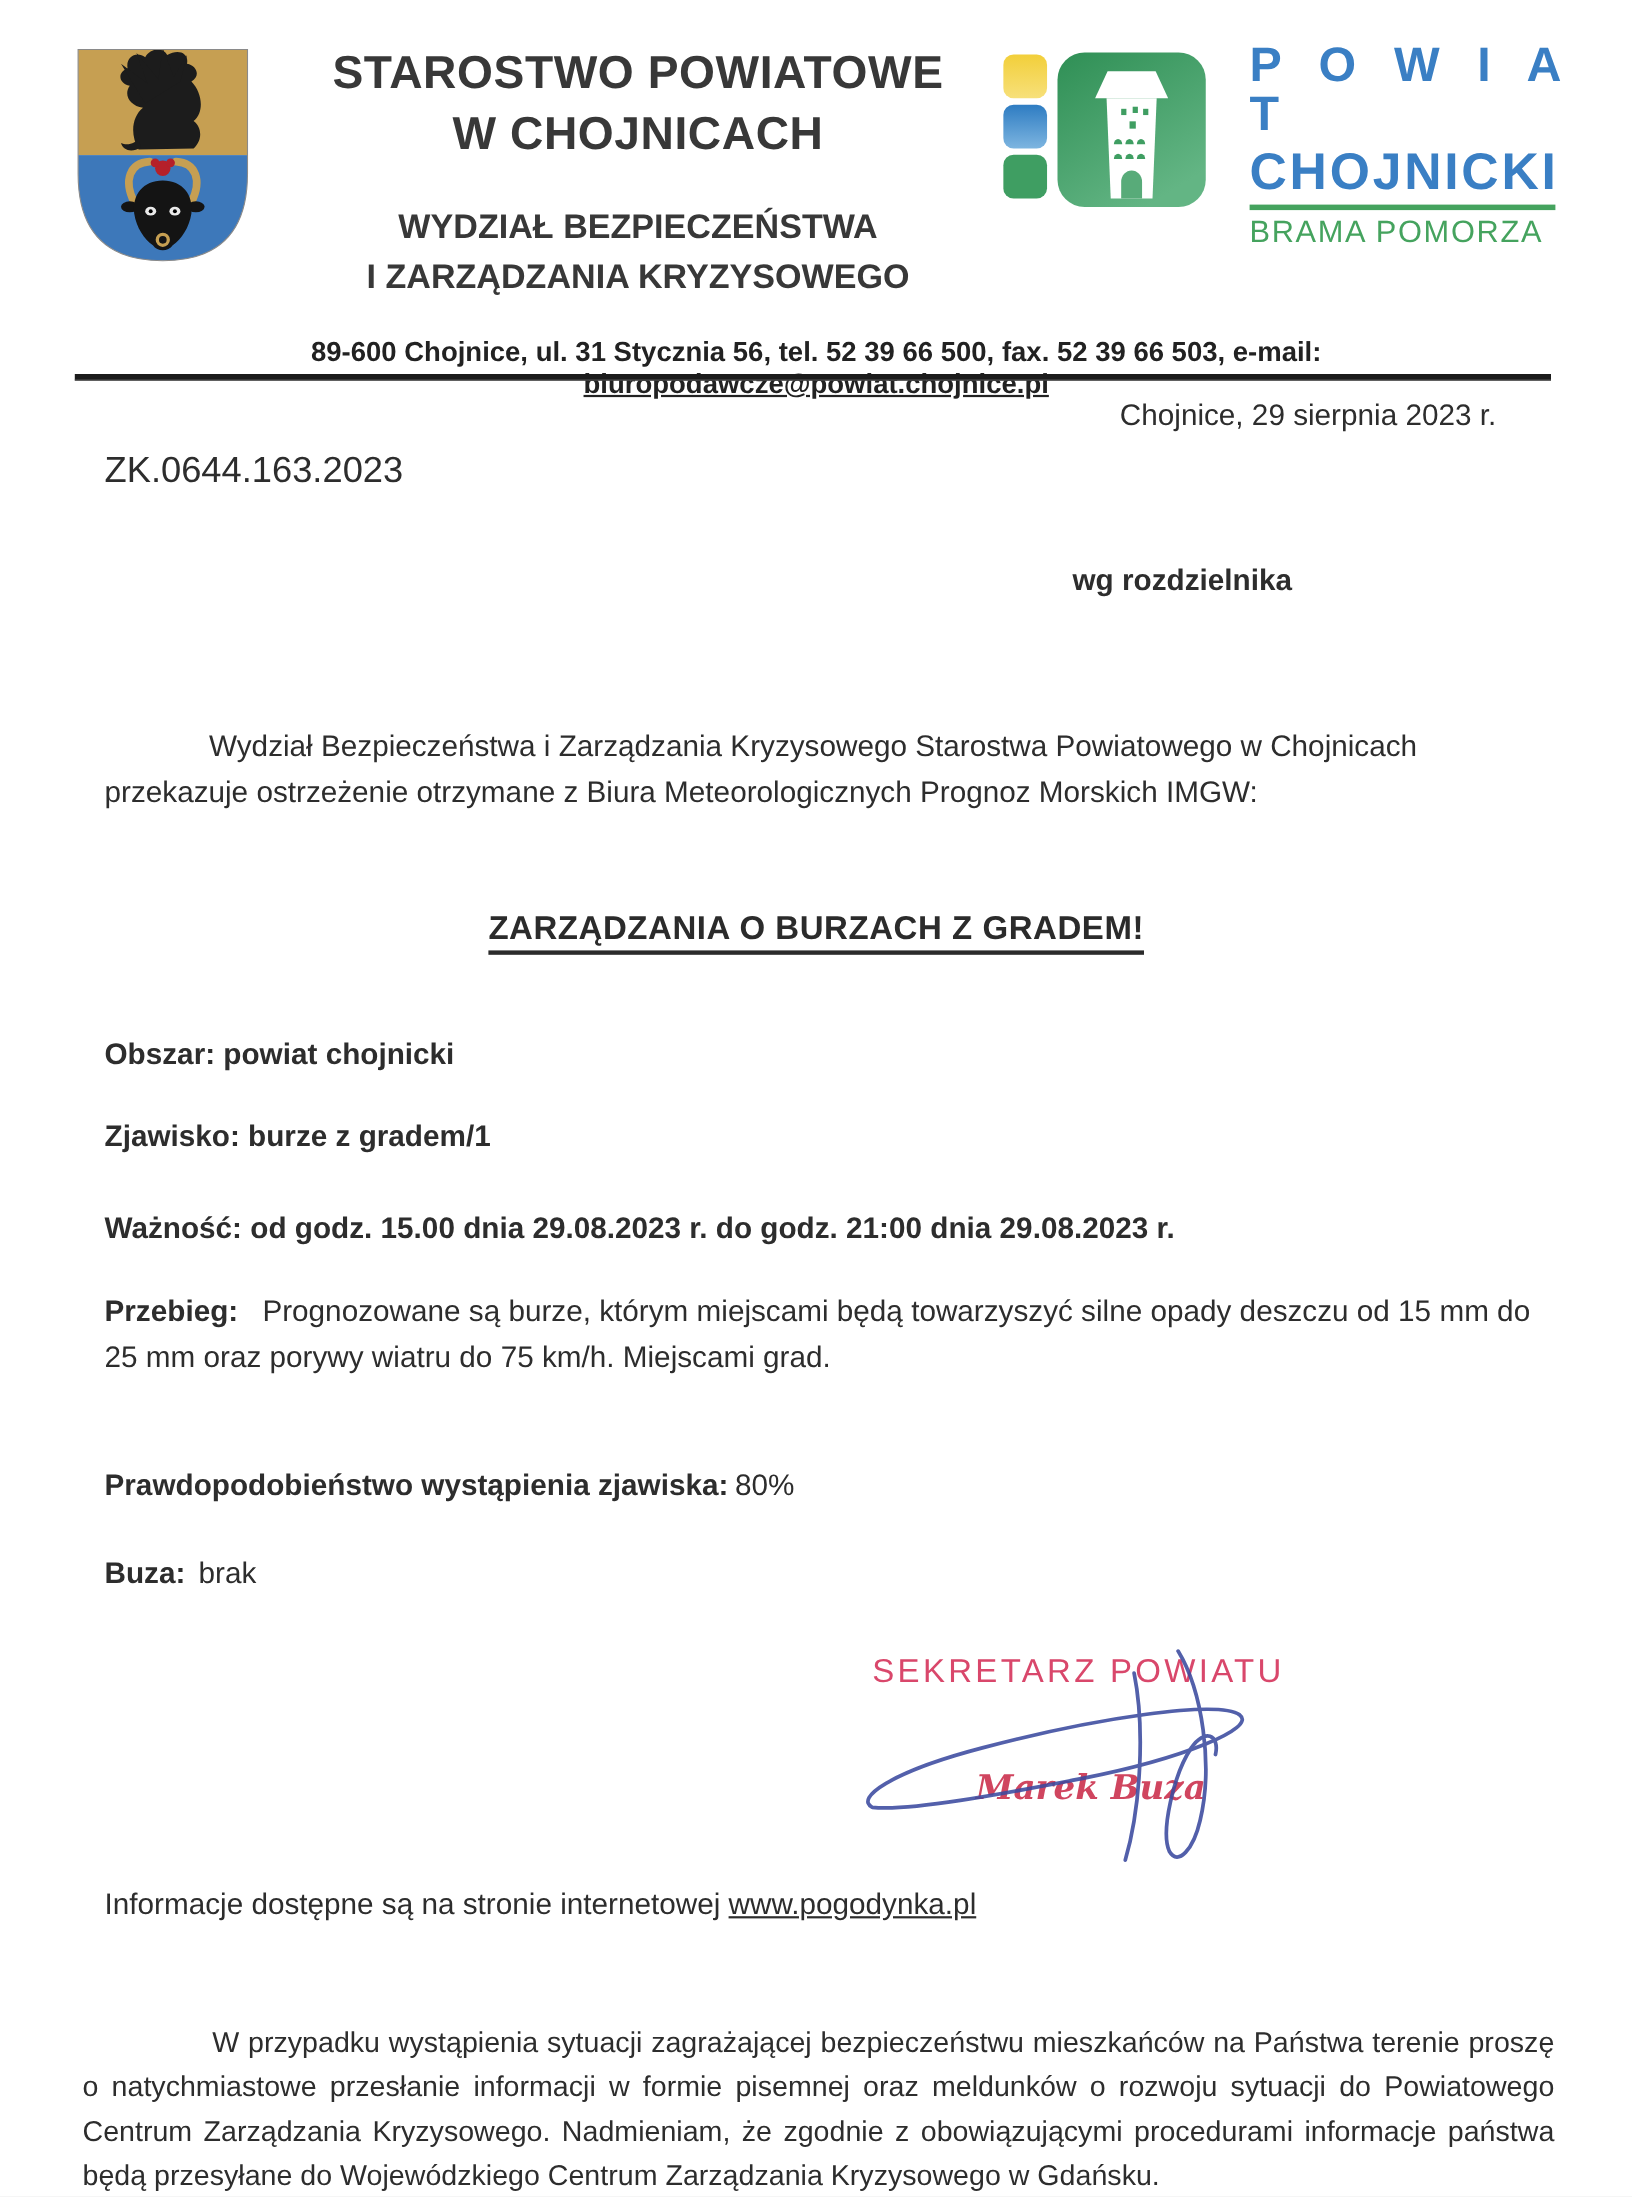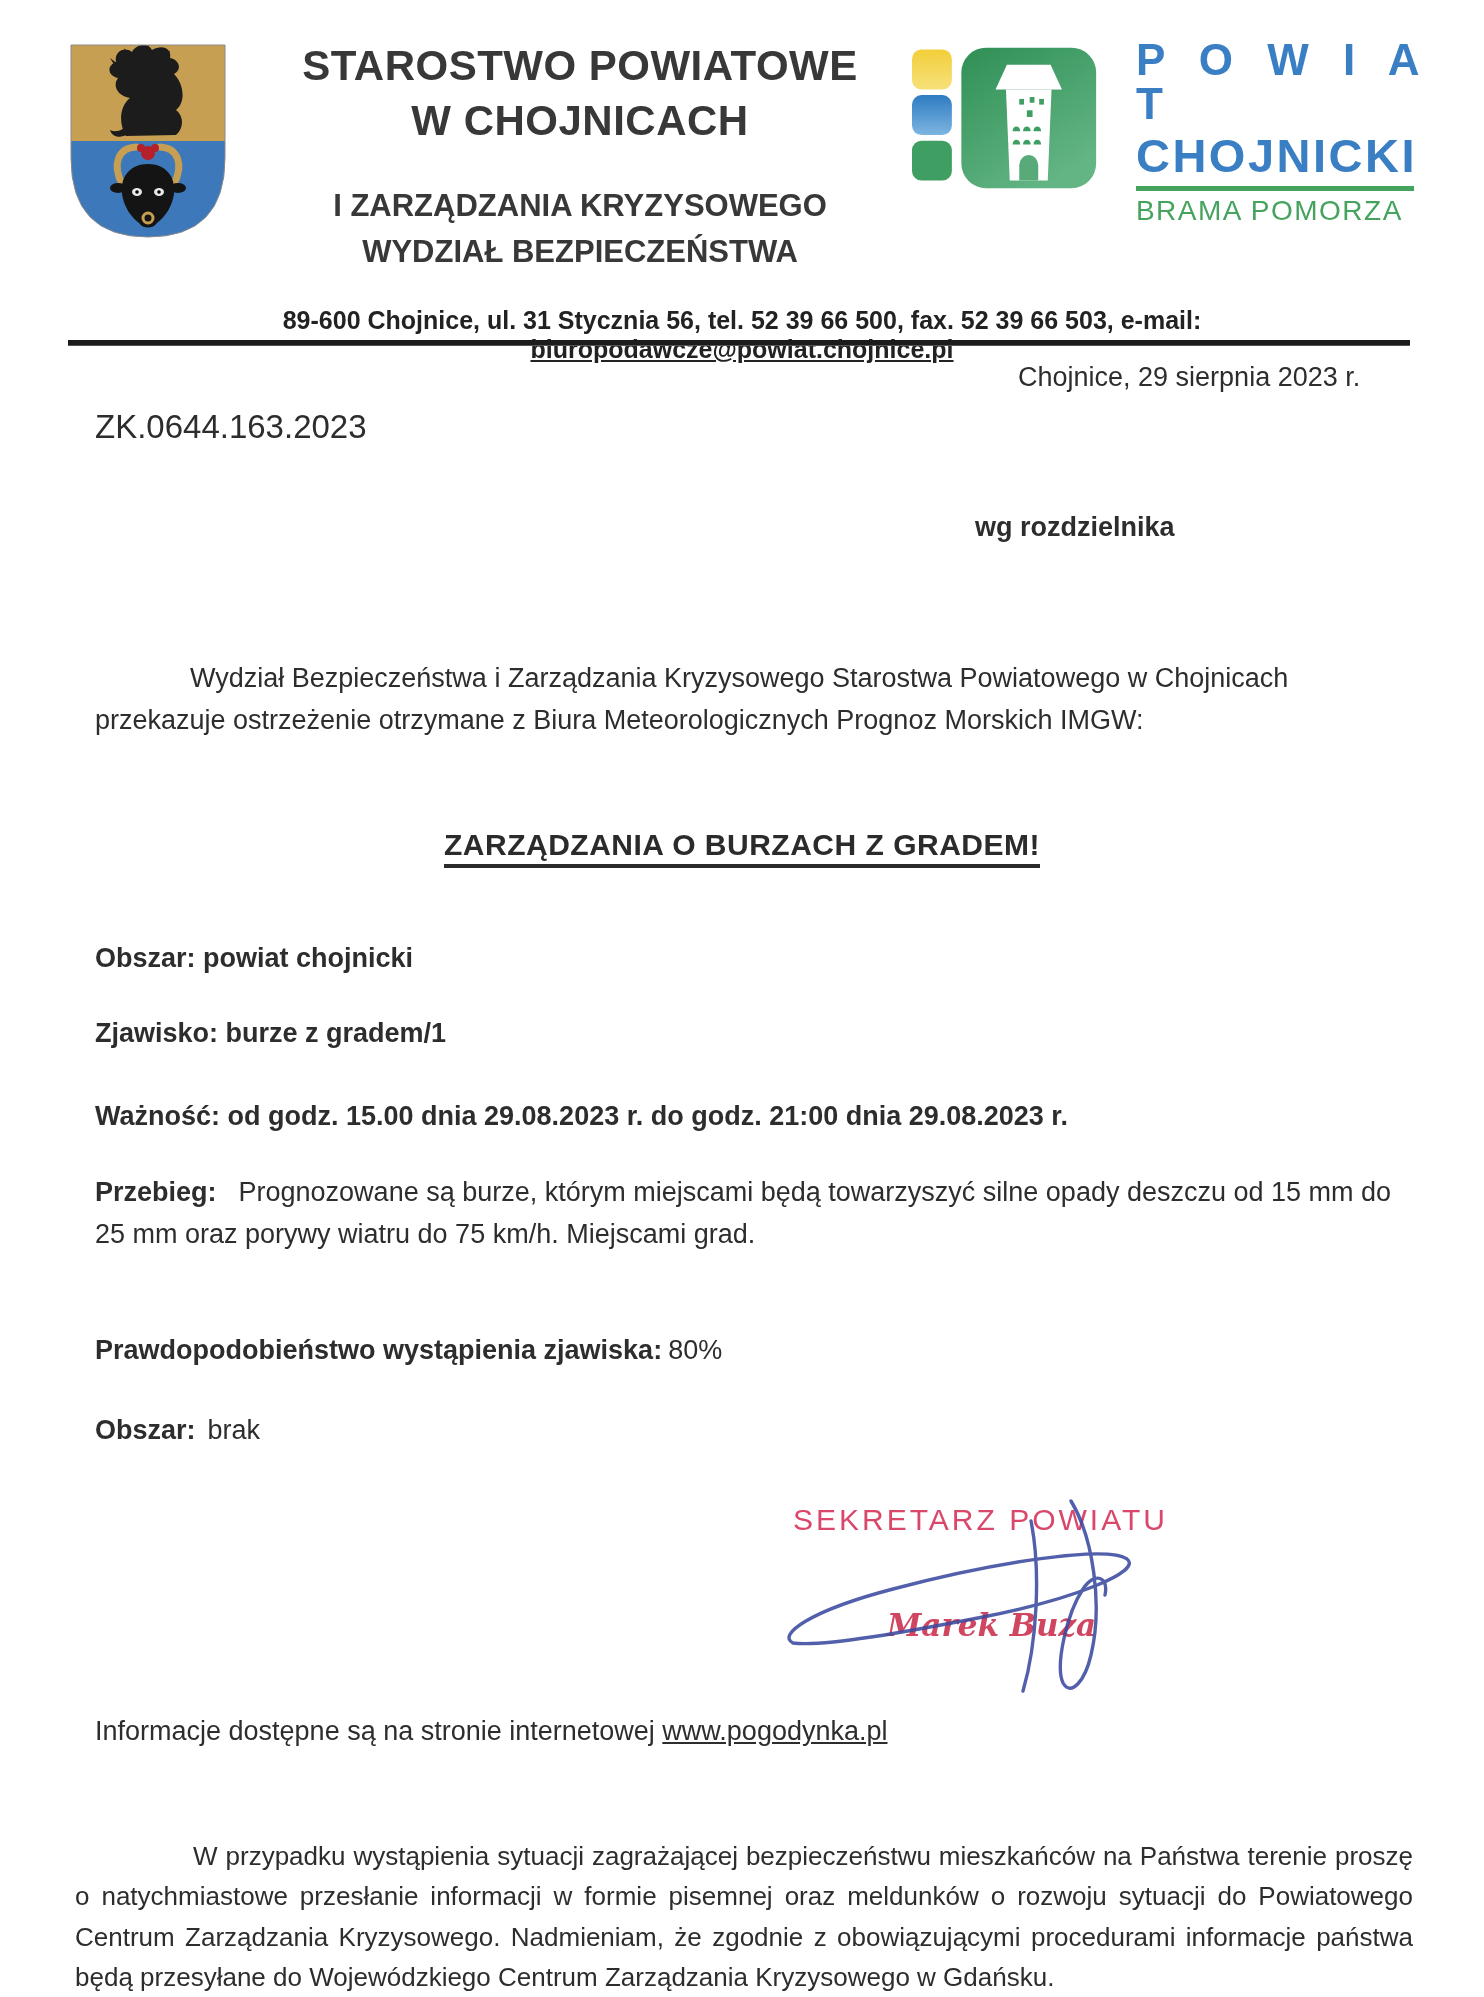--- a/index.html
+++ b/index.html
@@ -94,22 +94,22 @@
         <circle cx="82" cy="178" r="5" fill="none" stroke="#c69f52" stroke-width="3"></circle>
       </g>
     </g>
     <path d="M5,5 H159 V118 Q159 197 82 197 Q5 197 5 118 Z" fill="none" stroke="#8a8a8a" stroke-width="1"></path>
   </svg>
 
   <div class="abs head-center">
     <div class="office-line">STAROSTWO POWIATOWE</div>
     <div class="office-line">W CHOJNICACH</div>
     <div class="dept-block">
+      <div class="dept-line">WYDZIAŁ BEZPIECZEŃSTWA</div>
       <div class="dept-line">I ZARZĄDZANIA KRYZYSOWEGO</div>
-      <div class="dept-line">WYDZIAŁ BEZPIECZEŃSTWA</div>
     </div>
   </div>
 
   <div class="abs logo">
     <div class="logo-inner">
       <svg width="198" height="160" viewBox="0 0 198 160">
         <defs>
           <linearGradient id="gsq" x1="0" y1="0" x2="0.6" y2="1">
             <stop offset="0" stop-color="#2f8f55"></stop>
             <stop offset="1" stop-color="#63b584"></stop>
@@ -174,21 +174,21 @@
 
   <p class="abs bline" style="top:1172px;">
     <span class="lab gap-wide">Przebieg:</span><span>Prognozowane są burze, którym miejscami będą towarzyszyć silne opady deszczu od 15 mm do 25 mm oraz porywy wiatru do 75 km/h. Miejscami grad.</span>
   </p>
 
   <p class="abs bline" style="top:1330px;">
     <span class="lab gap-sm">Prawdopodobieństwo wystąpienia zjawiska:</span><span>80%</span>
   </p>
 
   <p class="abs bline" style="top:1410px;">
-    <span class="lab gap-mid">Obszar:</span><span>brak</span>
+    <span class="lab gap-mid">Buza:</span><span>brak</span>
   </p>
 
   <div class="abs stamp-block">
     <div class="stamp-title">SEKRETARZ POWIATU</div>
     <div class="stamp-name">Marek Buza</div>
     <svg class="sig-svg" width="440" height="230" viewBox="0 0 440 230">
       <g fill="none" stroke="#3b4a9f" stroke-width="3.4" stroke-linecap="round" opacity="0.88">
         <path d="M28,158 C12,150 44,126 128,104 C230,77 342,60 362,74 C378,86 310,114 218,132 C146,146 60,162 28,158 Z"></path>
         <path d="M306,16 C328,52 338,120 326,170 C320,196 306,212 298,198 C290,180 302,128 318,104 C330,86 344,92 340,110"></path>
         <path d="M266,36 C276,86 272,158 258,206"></path>

